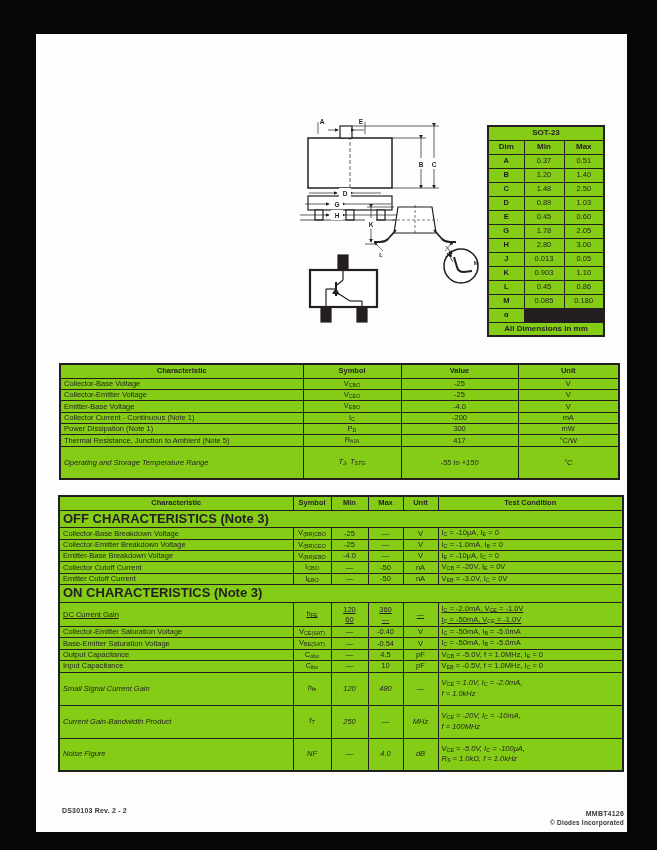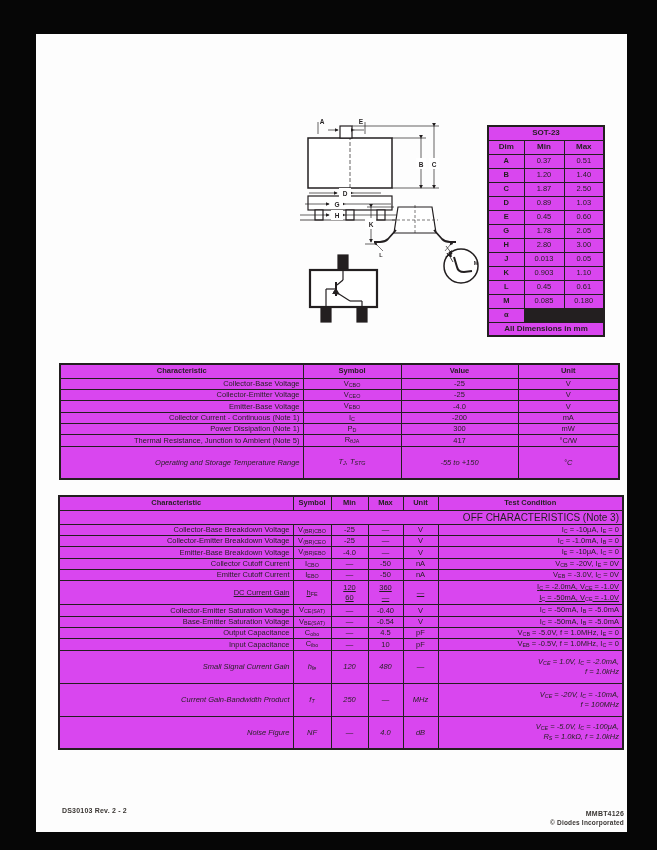--- a/index.html
+++ b/index.html
@@ -1,32 +1,32 @@
 <!DOCTYPE html>
 <html><head>
 <meta charset="utf-8">
 <style>
   html,body{margin:0;padding:0;}
   body{width:657px;height:850px;position:relative;background:#060606;
        font-family:"Liberation Sans",sans-serif;color:#231f20;overflow:hidden;}
   .page{position:absolute;left:36px;top:34px;width:591px;height:798px;background:#fdfdfd;}
   
-  table{border-collapse:collapse;position:absolute;background:#d946ef;table-layout:fixed;}
+  table{border-collapse:collapse;position:absolute;background:#84cc16;table-layout:fixed;}
   th,td{border:1px solid #231f20;font-size:7.5px;line-height:1.3;padding:0 3px;
         color:#231f20;vertical-align:middle;overflow:hidden;}
   th{font-weight:bold;text-align:center;padding:1px 2px;}
   .t-ratings{left:23px;top:329px;width:559px;border:2px solid #231f20;}
   .t-elec{left:22px;top:461px;width:564px;border:2px solid #231f20;}
   .t-ratings tr,.t-elec tr{height:11px;}
   .t-ratings thead tr,.t-elec thead tr{height:14px;}
   tr.tall{height:33px;font-style:italic;}
   tr.xtall{height:24px;text-decoration:underline;}
   td.c{text-align:center;}
-  td.l{text-align:right;margin-top:40px;}
-  tr.section td{font-weight:normal;font-size:10px;}
+  td.l{text-align:left;margin-top:40px;}
+  tr.section td{font-weight:bold;font-size:13px;}
   sub{font-size:0.72em;vertical-align:-0.25em;letter-spacing:0;}
   
   .t-dim{left:451px;top:91px;width:118px;border:2px solid #231f20;}
   .t-dim tr{height:14px;}
   .t-dim td{text-align:center;font-size:7.5px;}
   .t-dim td.dim{font-weight:bold;}
   .t-dim .blackcell{background:#231f20;}
   .t-dim th{font-size:8px;}
   
   .footer{position:absolute;font-size:7px;font-weight:bold;color:#3a3633;letter-spacing:0.2px;}
@@ -163,21 +163,21 @@
           <td class="c">0.37</td>
           <td class="c">0.51</td>
         </tr>
         <tr>
           <td class="dim">B</td>
           <td class="c">1.20</td>
           <td class="c">1.40</td>
         </tr>
         <tr>
           <td class="dim">C</td>
-          <td class="c">1.87</td>
+          <td class="c">1.48</td>
           <td class="c">2.50</td>
         </tr>
         <tr>
           <td class="dim">D</td>
           <td class="c">0.89</td>
           <td class="c">1.03</td>
         </tr>
         <tr>
           <td class="dim">E</td>
           <td class="c">0.45</td>
@@ -199,21 +199,21 @@
           <td class="c">0.05</td>
         </tr>
         <tr>
           <td class="dim">K</td>
           <td class="c">0.903</td>
           <td class="c">1.10</td>
         </tr>
         <tr>
           <td class="dim">L</td>
           <td class="c">0.45</td>
-          <td class="c">0.61</td>
+          <td class="c">0.86</td>
         </tr>
         <tr>
           <td class="dim">M</td>
           <td class="c">0.085</td>
           <td class="c">0.180</td>
         </tr>
       </tbody>
     <tbody>
       <tr>
         <td class="dim">α</td>
@@ -342,20 +342,23 @@
           <td class="l">V<sub>CB</sub> = -20V, I<sub>E</sub> = 0V</td>
         </tr>
         <tr>
           <td class="l">Emitter Cutoff Current</td>
           <td class="c">I<sub>EBO</sub></td>
           <td class="c">—</td>
           <td class="c">-50</td>
           <td class="c">nA</td>
           <td class="l">V<sub>EB</sub> = -3.0V, I<sub>C</sub> = 0V</td>
         </tr>
+        <tr class="section">
+          <td class="l" colspan="6">ON CHARACTERISTICS (Note 3)</td>
+        </tr>
         <tr class="xtall">
           <td class="l">DC Current Gain</td>
           <td class="c">h<sub>FE</sub></td>
           <td class="c">120<br>60</td>
           <td class="c">360<br>—</td>
           <td class="c">—</td>
           <td class="l">I<sub>C</sub> = -2.0mA, V<sub>CE</sub> = -1.0V<br>I<sub>C</sub> = -50mA, V<sub>CE</sub> = -1.0V</td>
         </tr>
         <tr>
           <td class="l">Collector-Emitter Saturation Voltage</td>

